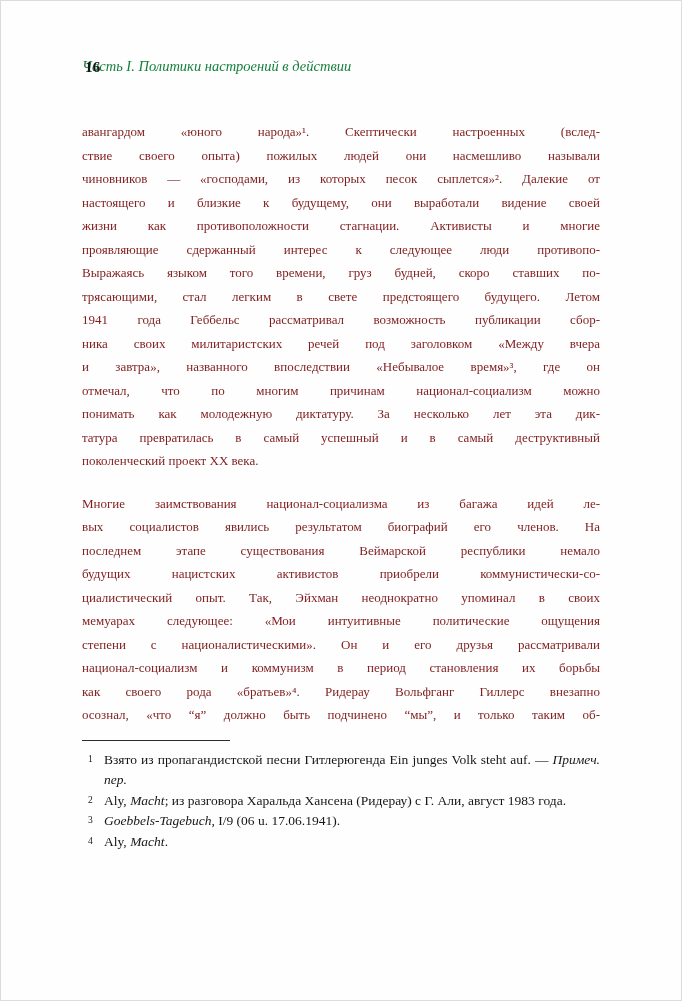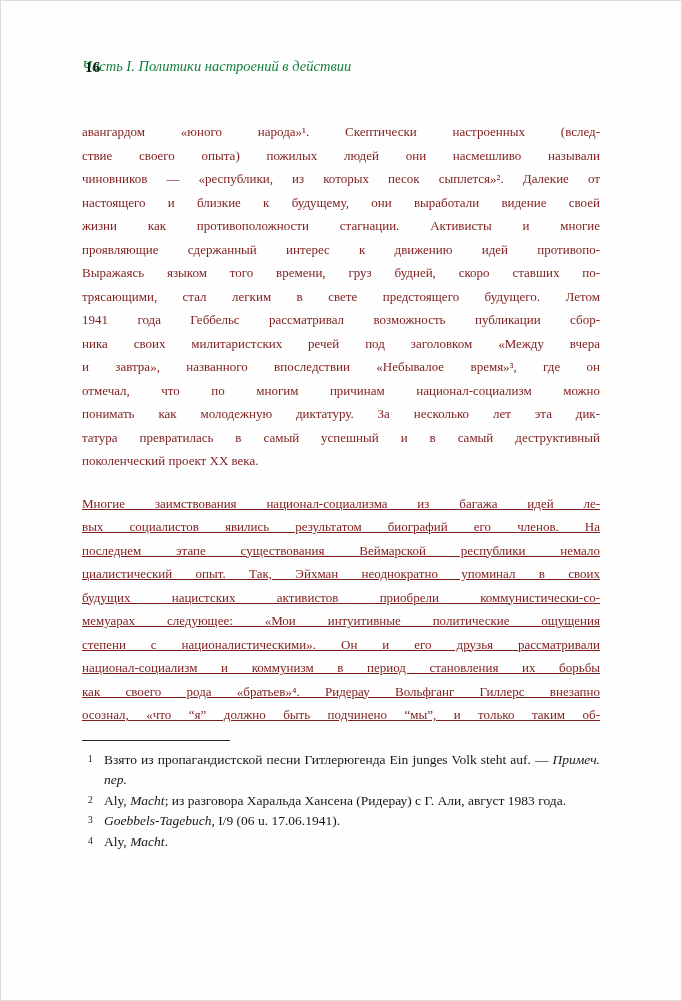--- a/index.html
+++ b/index.html
@@ -34,21 +34,21 @@
     text-align: left;
     font-style: italic;
     font-size: 14.5px;
     color: #15803d;
   }
   .body-text {
     margin-top: 42px;
     font-size: 13px;
     color: #7f1d1d;
   }
-  .paragraph + .paragraph { margin-top: 19px; text-decoration: underline; }
+  .paragraph + .paragraph { margin-top: 19px; }
   .line {
     line-height: 23.5px;
     text-align: justify;
     text-align-last: justify;
     white-space: normal;
   }
   .line-last { text-align-last: left; }
   .footnote-sep {
     margin-top: 13px;
     border: 0;
@@ -80,40 +80,40 @@
 <div class="page">
   <div class="page-header">
     <span class="page-number">16</span>
     <div class="running-head">Часть I. Политики настроений в действии</div>
   </div>
 
   <div class="body-text">
       <div class="paragraph">
         <div class="line">авангардом «юного народа»¹. Скептически настроенных (вслед-</div>
         <div class="line">ствие своего опыта) пожилых людей они насмешливо называли</div>
-        <div class="line">чиновников — «республики, из которых песок сыплется»². Далекие от</div>
+        <div class="line">чиновников — «господами, из которых песок сыплется»². Далекие от</div>
         <div class="line">настоящего и близкие к будущему, они выработали видение своей</div>
         <div class="line">жизни как противоположности стагнации. Активисты и многие</div>
-        <div class="line">проявляющие сдержанный интерес к движению идей противопо-</div>
+        <div class="line">проявляющие сдержанный интерес к следующее люди противопо-</div>
         <div class="line">Выражаясь языком того времени, груз будней, скоро ставших по-</div>
         <div class="line">трясающими, стал легким в свете предстоящего будущего. Летом</div>
         <div class="line">1941 года Геббельс рассматривал возможность публикации сбор-</div>
         <div class="line">ника своих милитаристских речей под заголовком «Между вчера</div>
         <div class="line">и завтра», названного впоследствии «Небывалое время»³, где он</div>
         <div class="line">отмечал, что по многим причинам национал-социализм можно</div>
         <div class="line">понимать как молодежную диктатуру. За несколько лет эта дик-</div>
         <div class="line">татура превратилась в самый успешный и в самый деструктивный</div>
         <div class="line line-last">поколенческий проект XX века.</div>
       </div>
       <div class="paragraph">
         <div class="line">Многие заимствования национал-социализма из багажа идей ле-</div>
         <div class="line">вых социалистов явились результатом биографий его членов. На</div>
         <div class="line">последнем этапе существования Веймарской республики немало</div>
+        <div class="line">будущих нацистских активистов приобрели коммунистически-со-</div>
         <div class="line">циалистический опыт. Так, Эйхман неоднократно упоминал в своих</div>
-        <div class="line">будущих нацистских активистов приобрели коммунистически-со-</div>
         <div class="line">мемуарах следующее: «Мои интуитивные политические ощущения</div>
         <div class="line">степени с националистическими». Он и его друзья рассматривали</div>
         <div class="line">национал-социализм и коммунизм в период становления их борьбы</div>
         <div class="line">как своего рода «братьев»⁴. Ридерау Вольфганг Гиллерс внезапно</div>
         <div class="line">осознал, «что “я” должно быть подчинено “мы”, и только таким об-</div>
       </div>
     </div>
 
   <hr class="footnote-sep">
 

